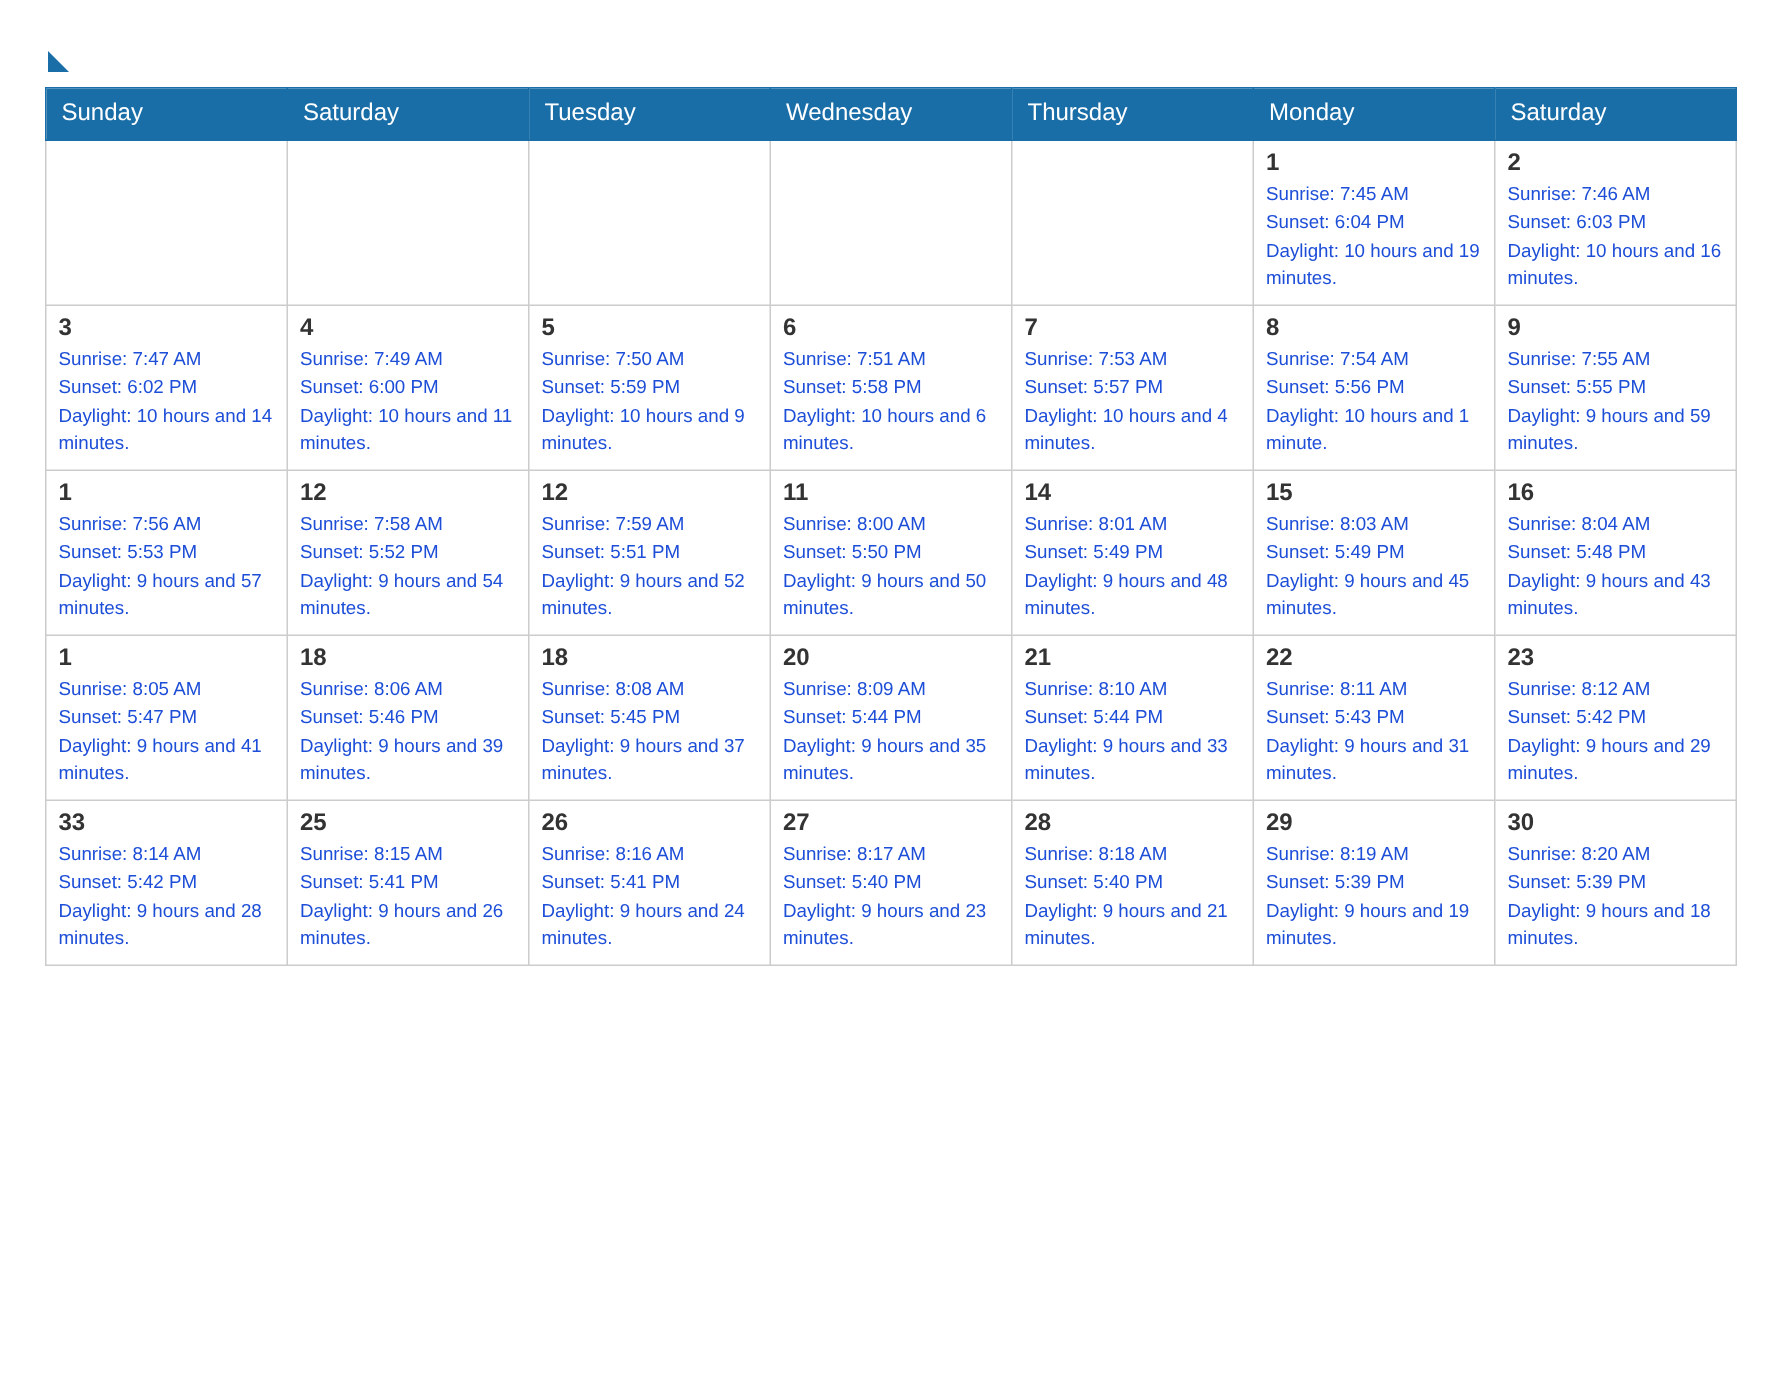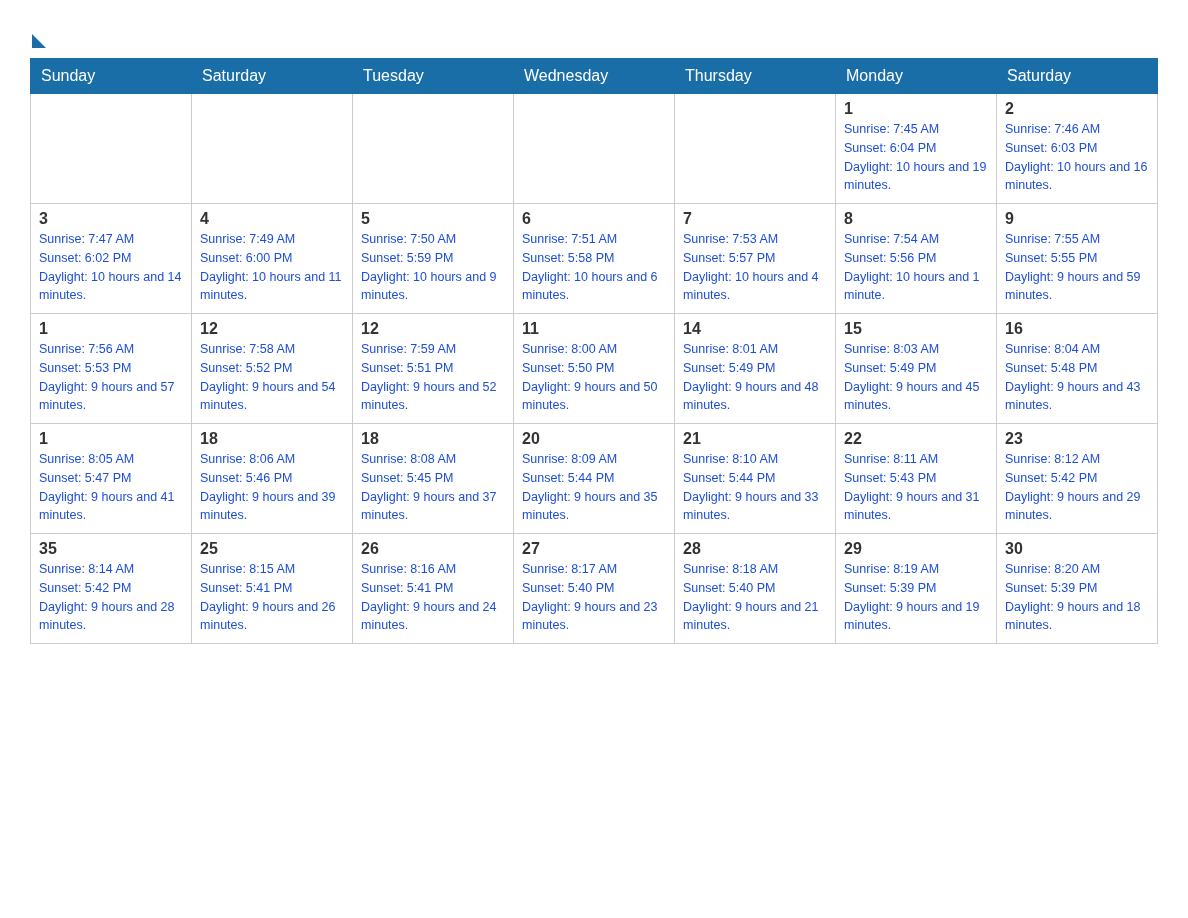--- a/index.html
+++ b/index.html
@@ -236,21 +236,21 @@
           <span class="day-number">22</span>
           <div class="day-info">Sunrise: 8:11 AM<br>Sunset: 5:43 PM<br>Daylight: 9 hours and 31 minutes.</div>
         </td>
         <td>
           <span class="day-number">23</span>
           <div class="day-info">Sunrise: 8:12 AM<br>Sunset: 5:42 PM<br>Daylight: 9 hours and 29 minutes.</div>
         </td>
       </tr>
       <tr class="week-row">
         <td>
-          <span class="day-number">35</span>
+          <span class="day-number">33</span>
           <div class="day-info">Sunrise: 8:14 AM<br>Sunset: 5:42 PM<br>Daylight: 9 hours and 28 minutes.</div>
         </td>
         <td>
           <span class="day-number">25</span>
           <div class="day-info">Sunrise: 8:15 AM<br>Sunset: 5:41 PM<br>Daylight: 9 hours and 26 minutes.</div>
         </td>
         <td>
           <span class="day-number">26</span>
           <div class="day-info">Sunrise: 8:16 AM<br>Sunset: 5:41 PM<br>Daylight: 9 hours and 24 minutes.</div>
         </td>

